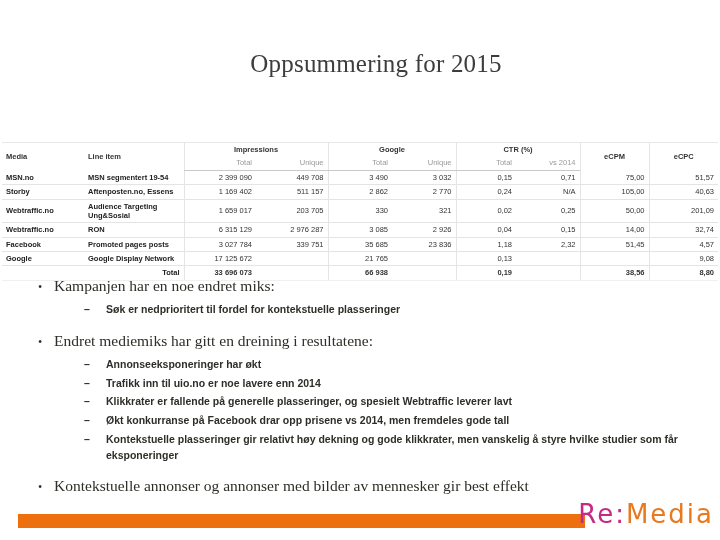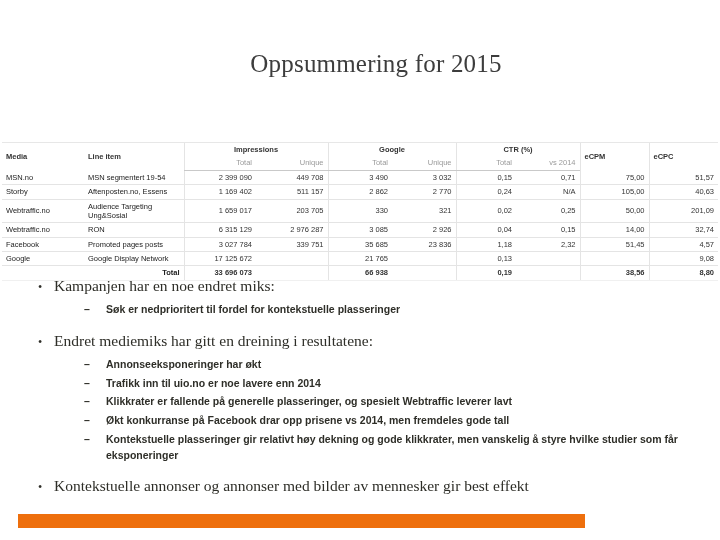--- a/index.html
+++ b/index.html
@@ -28,26 +28,26 @@
     font-size:7.5px; color:#333; line-height:1.25;
   }
   table.report th, table.report td {
     padding:2px 4px; white-space:nowrap; overflow:hidden;
   }
   table.report .wrap { white-space:normal; }
   th { font-weight:bold; color:#333; }
   th.grp { text-align:center; border-bottom:0; }
   th.sub { font-weight:normal; color:#9a9a9a; text-align:right; }
   th.left { text-align:left; vertical-align:middle; }
-  th.right { text-align:left; vertical-align:middle; }
+  th.right { text-align:center; vertical-align:middle; }
   thead tr.subrow th { border-bottom:1px solid #c9c9c9; }
   thead tr.grprow th.span2 { border-bottom:0;margin-left:36px; }
   tbody td { border-bottom:1px solid #e4e4e4; }
   td.num { text-align:right; }
-  td.col-media, td.col-line_item { font-weight:normal; color:#222; }
+  td.col-media, td.col-line_item { font-weight:bold; color:#222; }
   .gline { border-left:1px solid #e4e4e4; }
   tr.total-row td { font-weight:bold; border-bottom:0; border-top:0; }
   tr.total-row td.col-line_item { text-align:right; }
   col.c-media{width:82px;} col.c-line{width:100px;}
   col.c-n1{width:72px;} col.c-n2{width:72px;}
   col.c-n3{width:64px;} col.c-n4{width:64px;}
   col.c-n5{width:60px;} col.c-n6{width:64px;}
   col.c-n7{width:69px;} col.c-n8{width:69px;}
 
   
@@ -242,14 +242,17 @@
         <span class="txt">Kontekstuelle plasseringer gir relativt høy dekning og gode klikkrater, men vanskelig å styre hvilke studier som får eksponeringer</span>
       </div>
       <div class="b1">
         <span class="mark">•</span>
         <span class="txt">Kontekstuelle annonser og annonser med bilder av mennesker gir best effekt</span>
       </div>
     </div>
 
   <div class="footer-bar" style="background: rgb(238, 111, 13);"></div>
 
+  <div class="logo">
+    <span style="color: rgb(197, 42, 133);">Re</span><span style="color: rgb(197, 42, 133);">:</span><span style="color: rgb(232, 121, 31);">Media</span>
+  </div>
 
 </div>
 
 </body></html>

